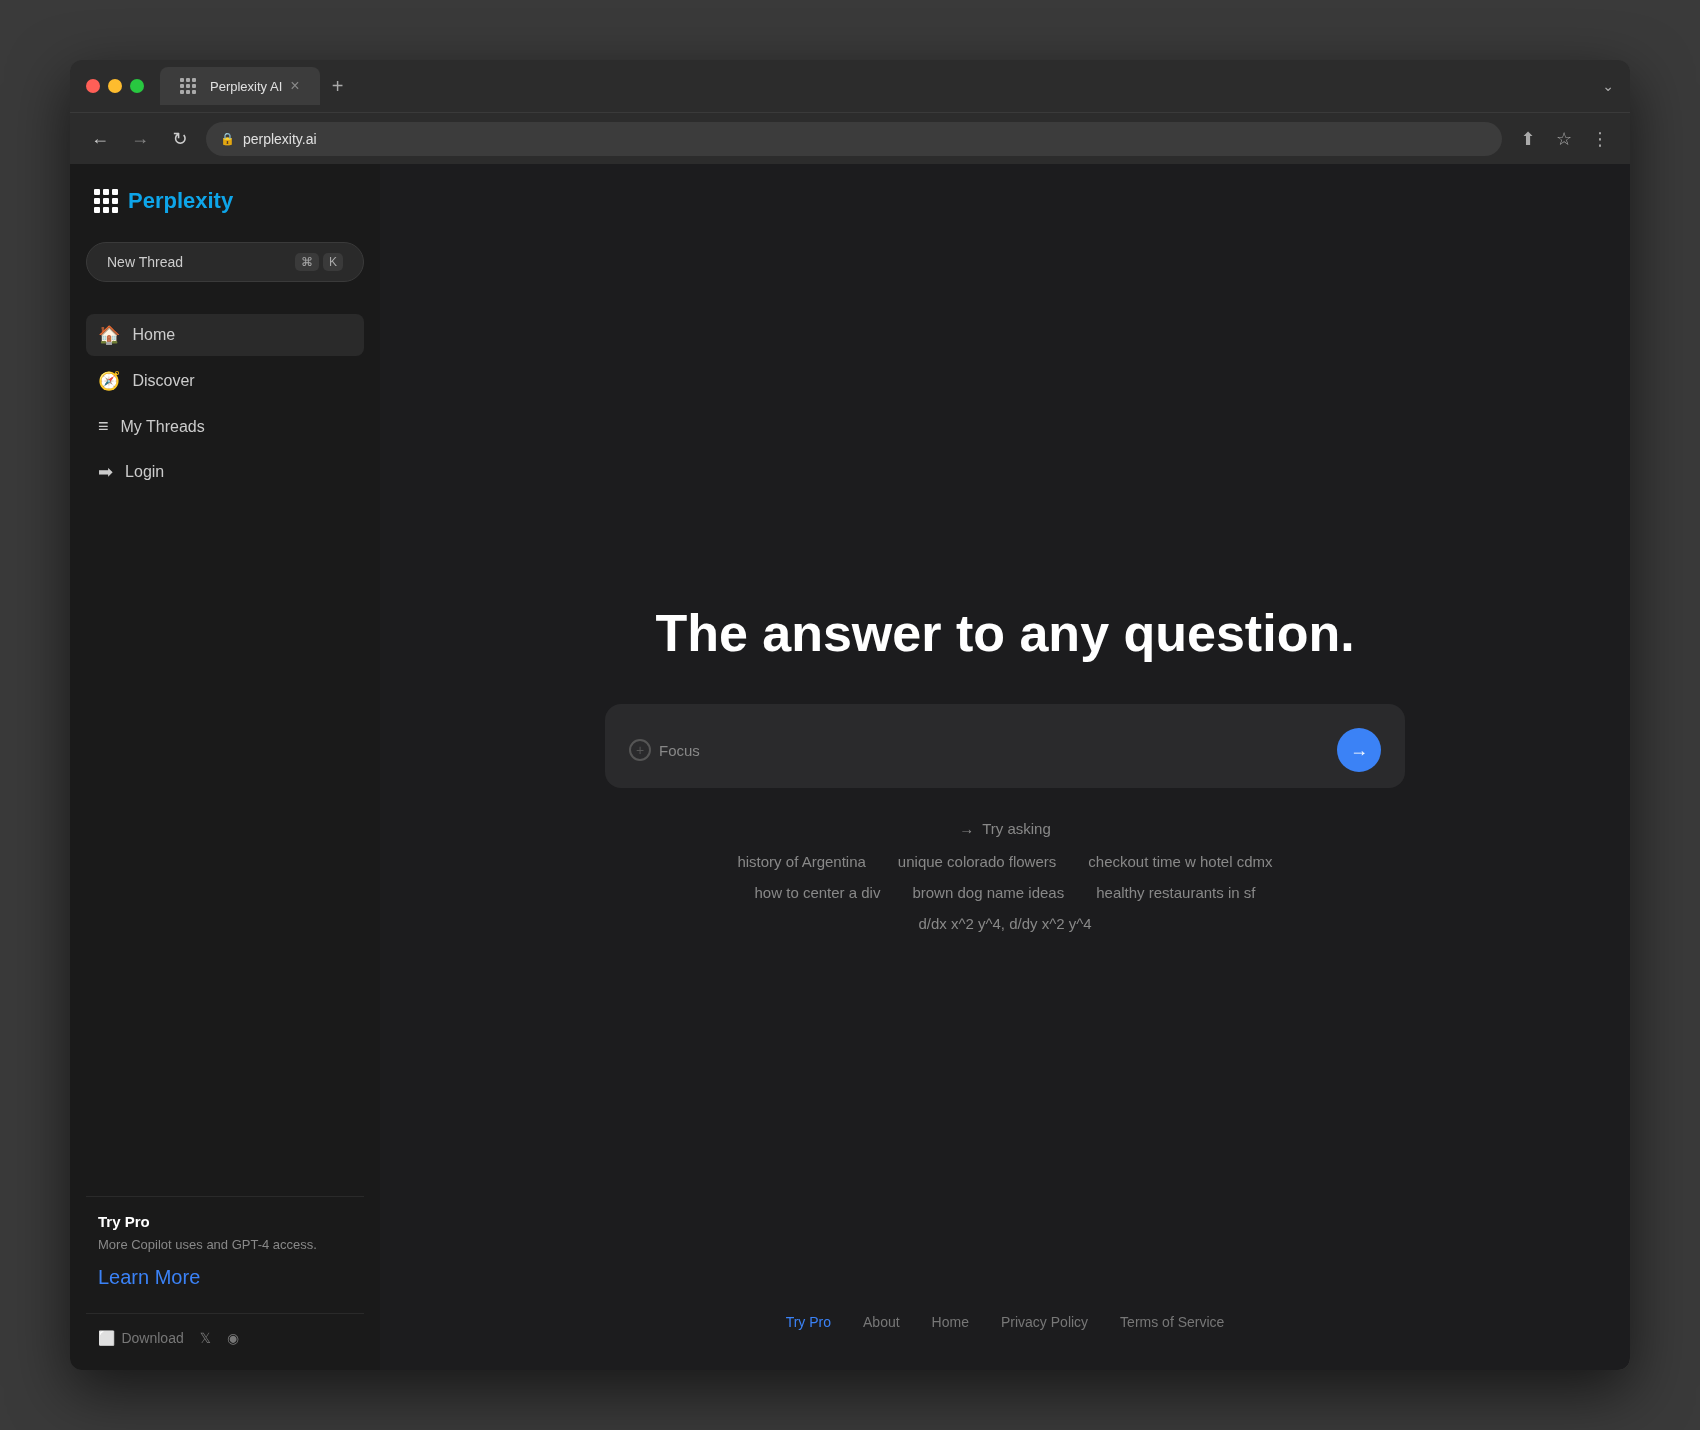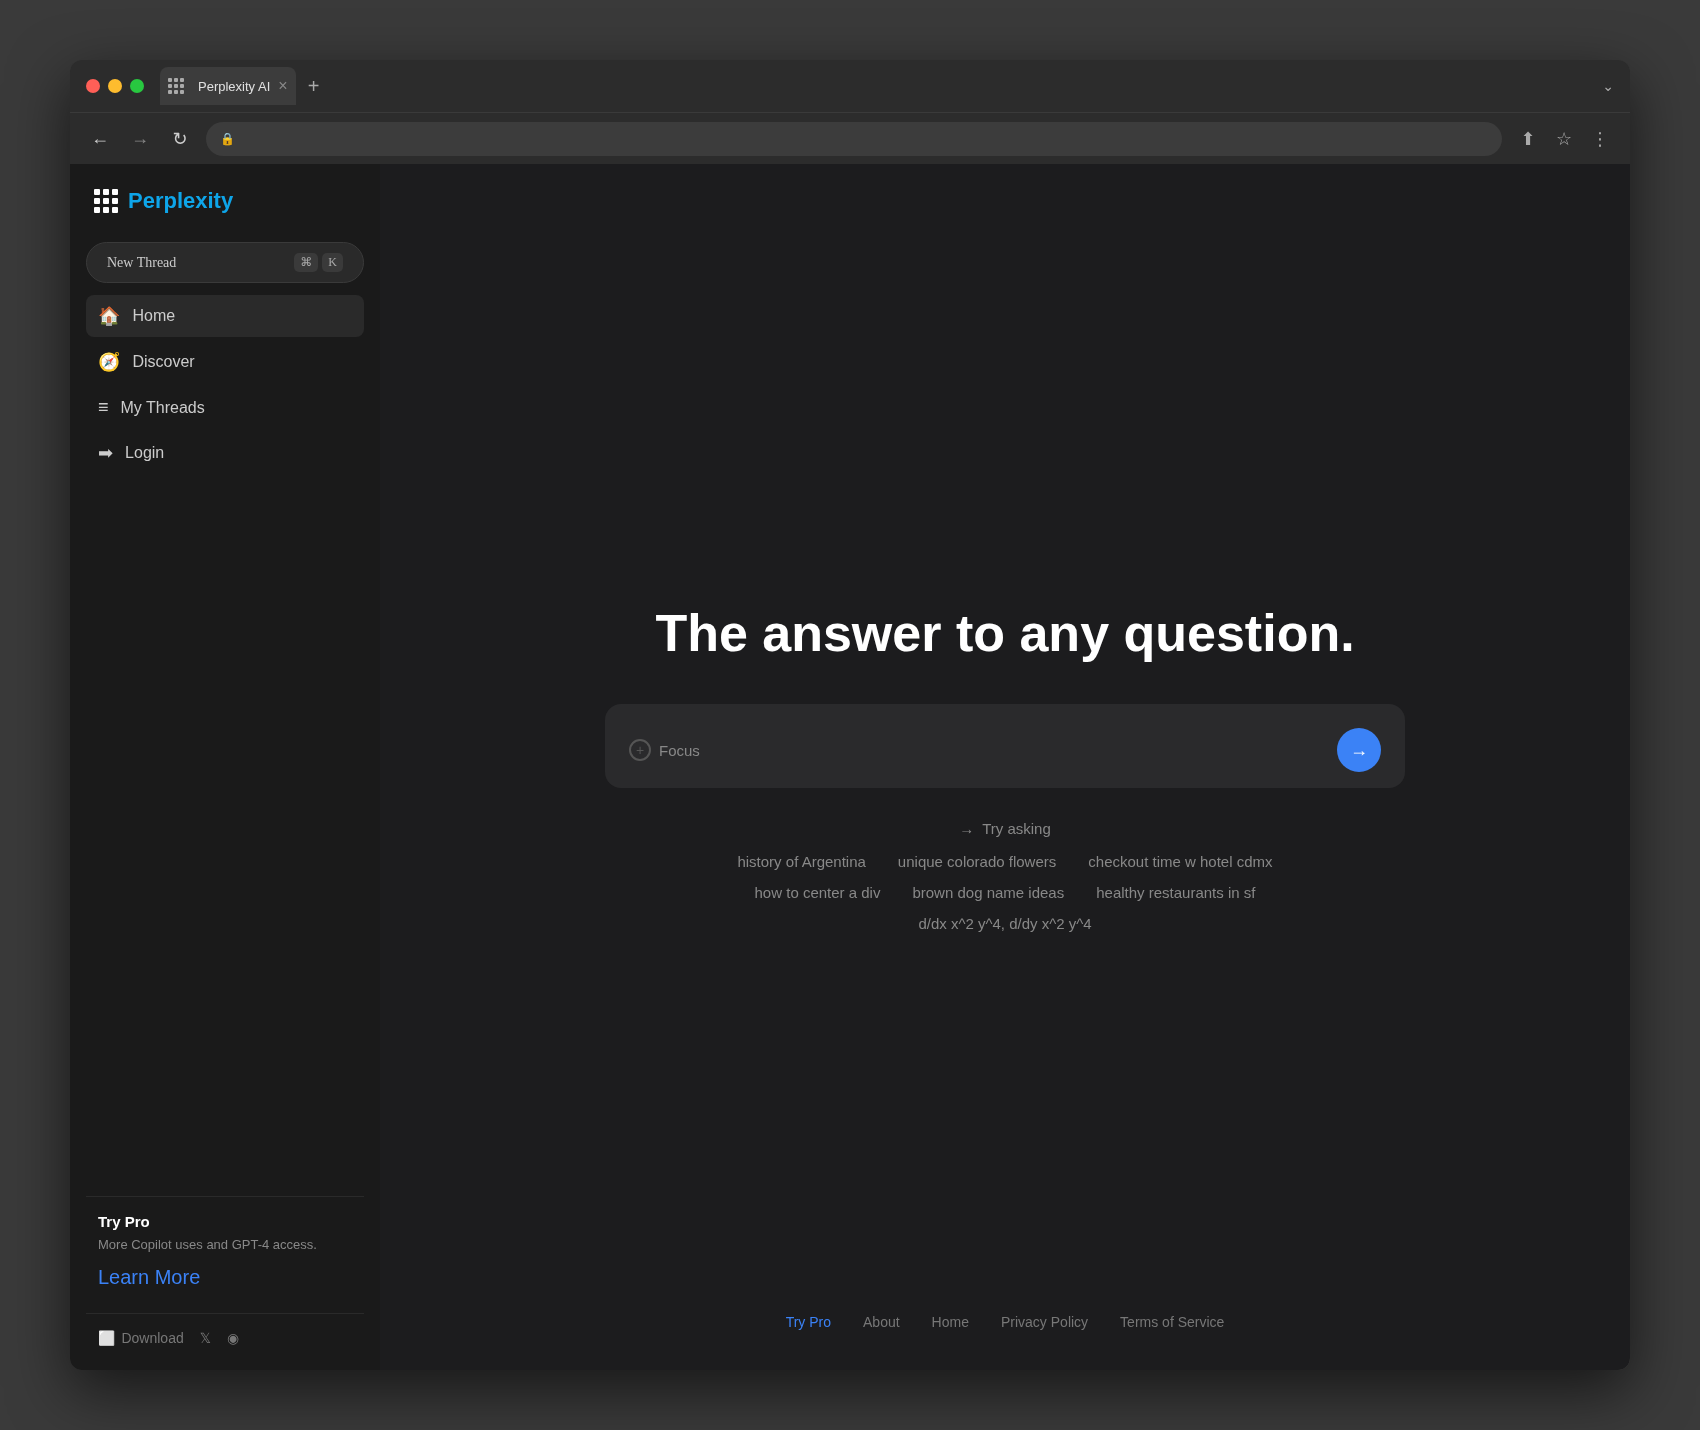--- a/index.html
+++ b/index.html
@@ -62,21 +62,21 @@
     }
     .tab-grid-icon span {
       width: 4px; height: 4px;
       background: #aaa;
       border-radius: 1px;
     }
 
     .tab {
       background: #3c3c3c;
       border-radius: 8px 8px 0 0;
-      padding: 0 8px;
+      padding: 0 20px;
       height: 38px;
       display: flex;
       align-items: center;
       gap: 8px;
       font-size: 13px;
       color: #e0e0e0;
       cursor: pointer;
     }
 
     .tab-close {
@@ -215,23 +215,22 @@
       background: #2a2a2a;
       border: 1.5px solid #3a3a3a;
       border-radius: 24px;
       padding: 10px 20px;
       color: #ccc;
       font-size: 14px;
       cursor: pointer;
       display: flex;
       align-items: center;
       gap: 10px;
-      margin-bottom: 12px;
+      margin-bottom: 32px;
       width: 100%;
-      font-family: Liberation Serif, serif;
     }
 
     .kbd-combo {
       display: flex;
       gap: 4px;
       margin-left: auto;
     }
     .kbd {
       background: #3a3a3a;
       border-radius: 5px;
@@ -502,20 +501,21 @@
       <span class="chevron-down">⌄</span>
     </div>
   </div>
 
   <div class="nav-bar">
     <button class="nav-btn active">←</button>
     <button class="nav-btn">→</button>
     <button class="nav-btn active">↻</button>
     <div class="address-bar">
       <span class="lock-icon">🔒</span>
+      <span class="address-text">perplexity.ai</span>
     </div>
     <div class="nav-actions">
       <button class="nav-action-btn">⬆</button>
       <button class="nav-action-btn">☆</button>
       <button class="nav-action-btn">⋮</button>
     </div>
   </div>
 
   <div class="app-content">
 

